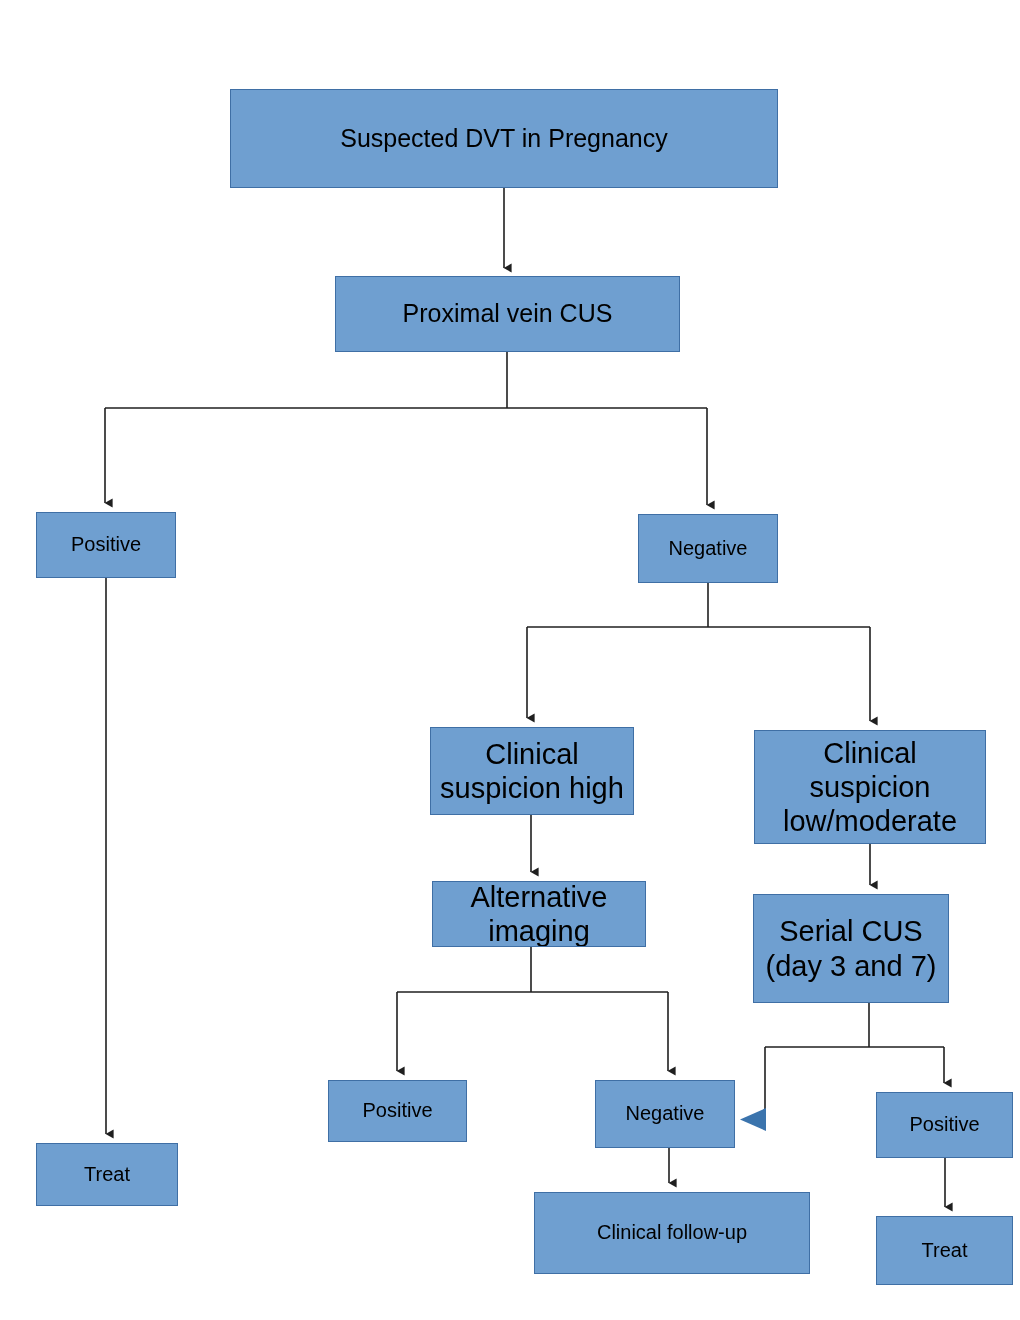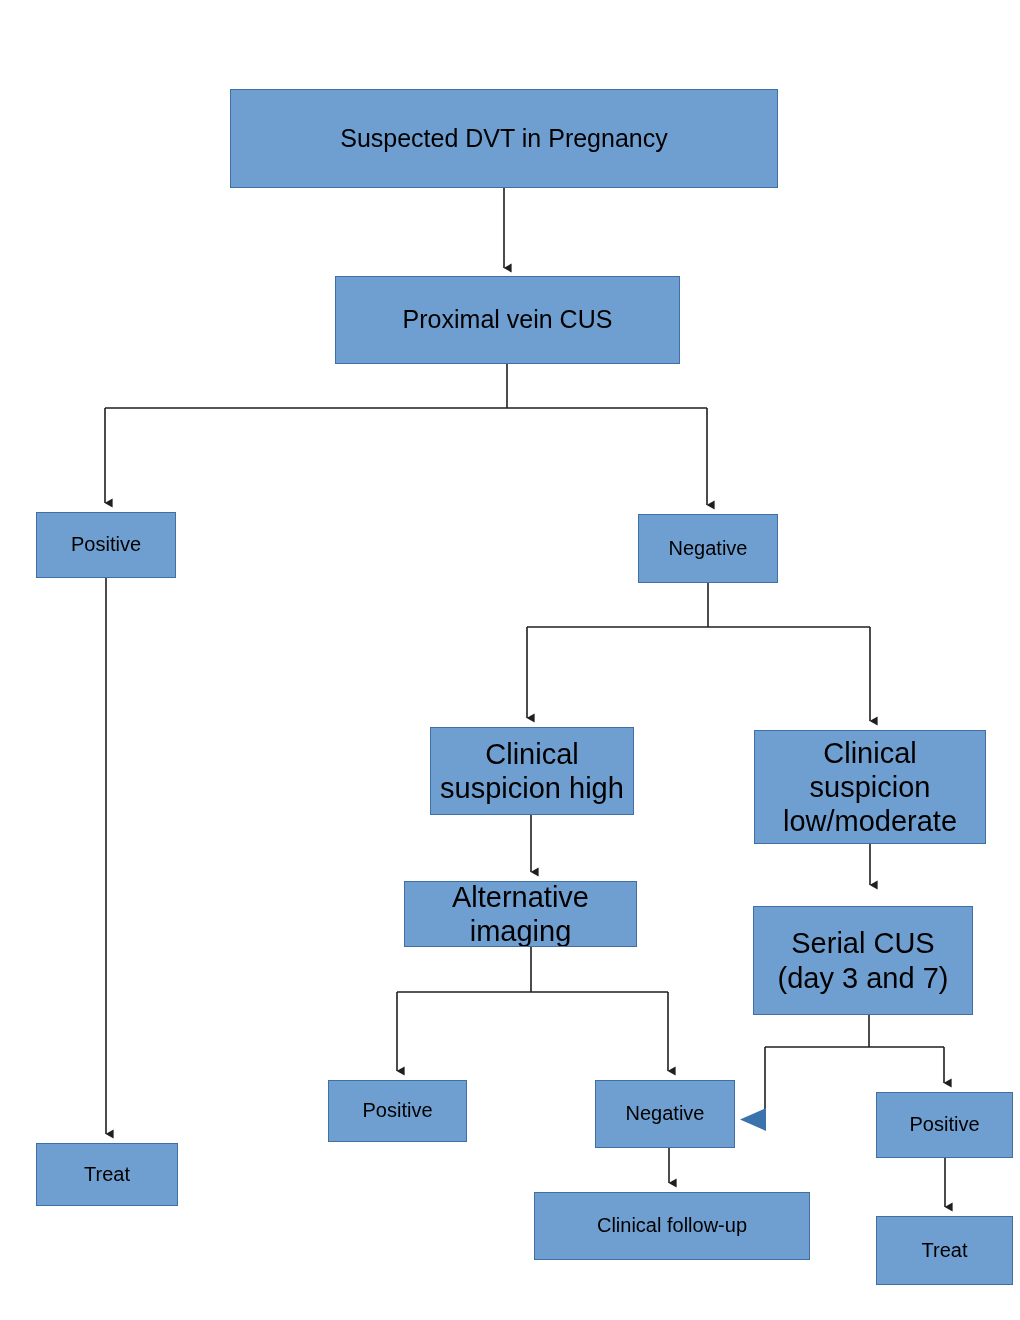--- a/index.html
+++ b/index.html
@@ -95,44 +95,44 @@
     </g>
 
     <g stroke="#1f1f1f" stroke-width="1.6" fill="none">
       <path d="M765,1047 L765,1119"></path>
     </g>
     <path d="M740,1119.5 L766,1108 L766,1131 Z" fill="#3b74ad" stroke="none"></path>
   </svg>
 
   <div class="node fill n-big" style="left:230px; top:89px; width:548px; height:99px;">Suspected DVT in Pregnancy</div>
 
-  <div class="node fill n-big" style="left:335px; top:276px; width:345px; height:88px;">Proximal vein CUS</div>
+  <div class="node fill n-big" style="left:335px; top:276px; width:345px; height:76px;">Proximal vein CUS</div>
 
   <div class="node fill n-med" style="left:36px; top:512px; width:140px; height:66px;">Positive</div>
 
   <div class="node fill n-med" style="left:638px; top:514px; width:140px; height:69px;">Negative</div>
 
   <div class="node fill n-med" style="left:36px; top:1143px; width:142px; height:63px;">Treat</div>
 
   <div class="node fill n-small" style="left:430px; top:727px; width:204px; height:88px;">Clinical
 suspicion high</div>
 
   <div class="node fill n-small" style="left:754px; top:730px; width:232px; height:114px;">Clinical
 suspicion
 low/moderate</div>
 
-  <div class="node fill n-small" style="left:404px; top:881px; width:233px; height:66px;">Alternative
+  <div class="node fill n-small" style="left:432px; top:881px; width:214px; height:66px;">Alternative
 imaging</div>
 
-  <div class="node fill n-small" style="left:753px; top:894px; width:220px; height:109px;margin-top:12px;">Serial CUS
+  <div class="node fill n-small" style="left:753px; top:894px; width:196px; height:109px;">Serial CUS
 (day 3 and 7)</div>
 
   <div class="node fill n-med" style="left:328px; top:1080px; width:139px; height:62px;">Positive</div>
 
   <div class="node fill n-med" style="left:595px; top:1080px; width:140px; height:68px;">Negative</div>
 
-  <div class="node fill n-med" style="left:534px; top:1192px; width:276px; height:68px;">Clinical follow-up</div>
+  <div class="node fill n-med" style="left:534px; top:1192px; width:276px; height:82px;">Clinical follow-up</div>
 
   <div class="node fill n-med" style="left:876px; top:1092px; width:137px; height:66px;">Positive</div>
 
   <div class="node fill n-med" style="left:876px; top:1216px; width:137px; height:69px;">Treat</div>
 
 </div>
 
 </body></html>

